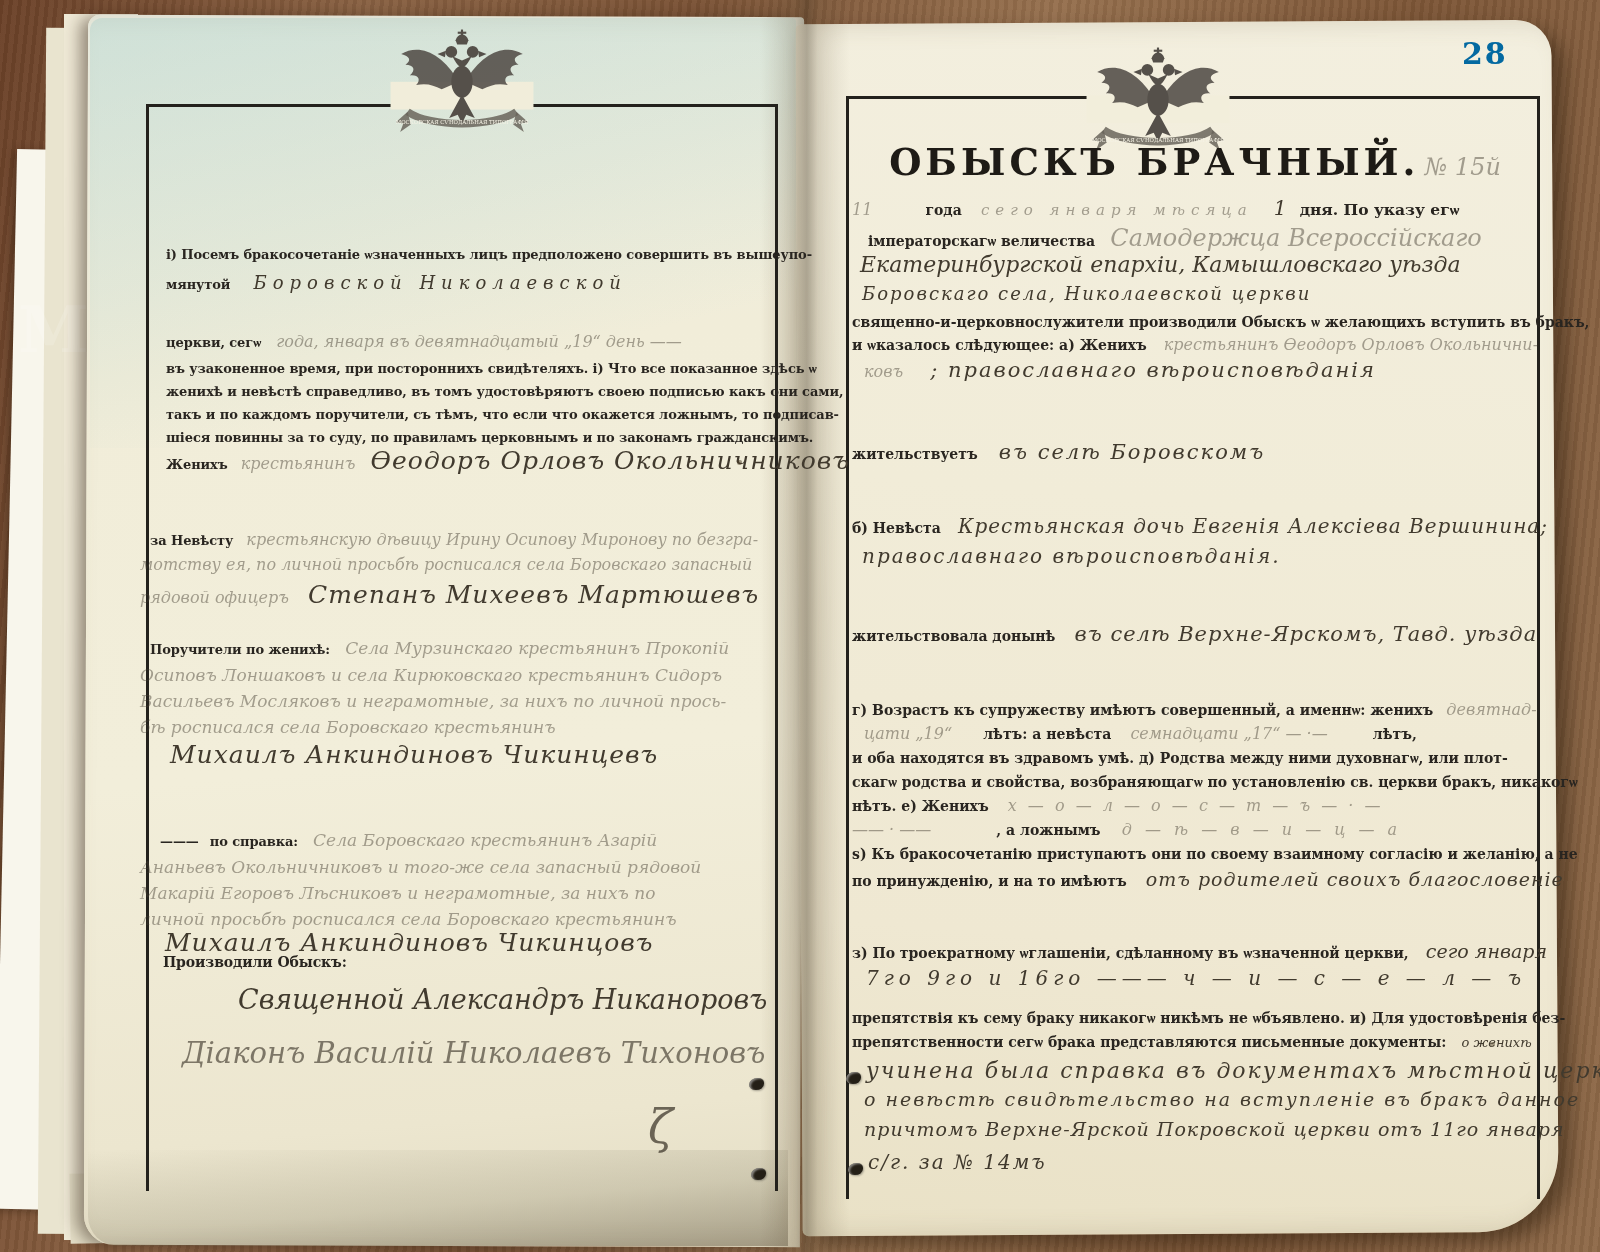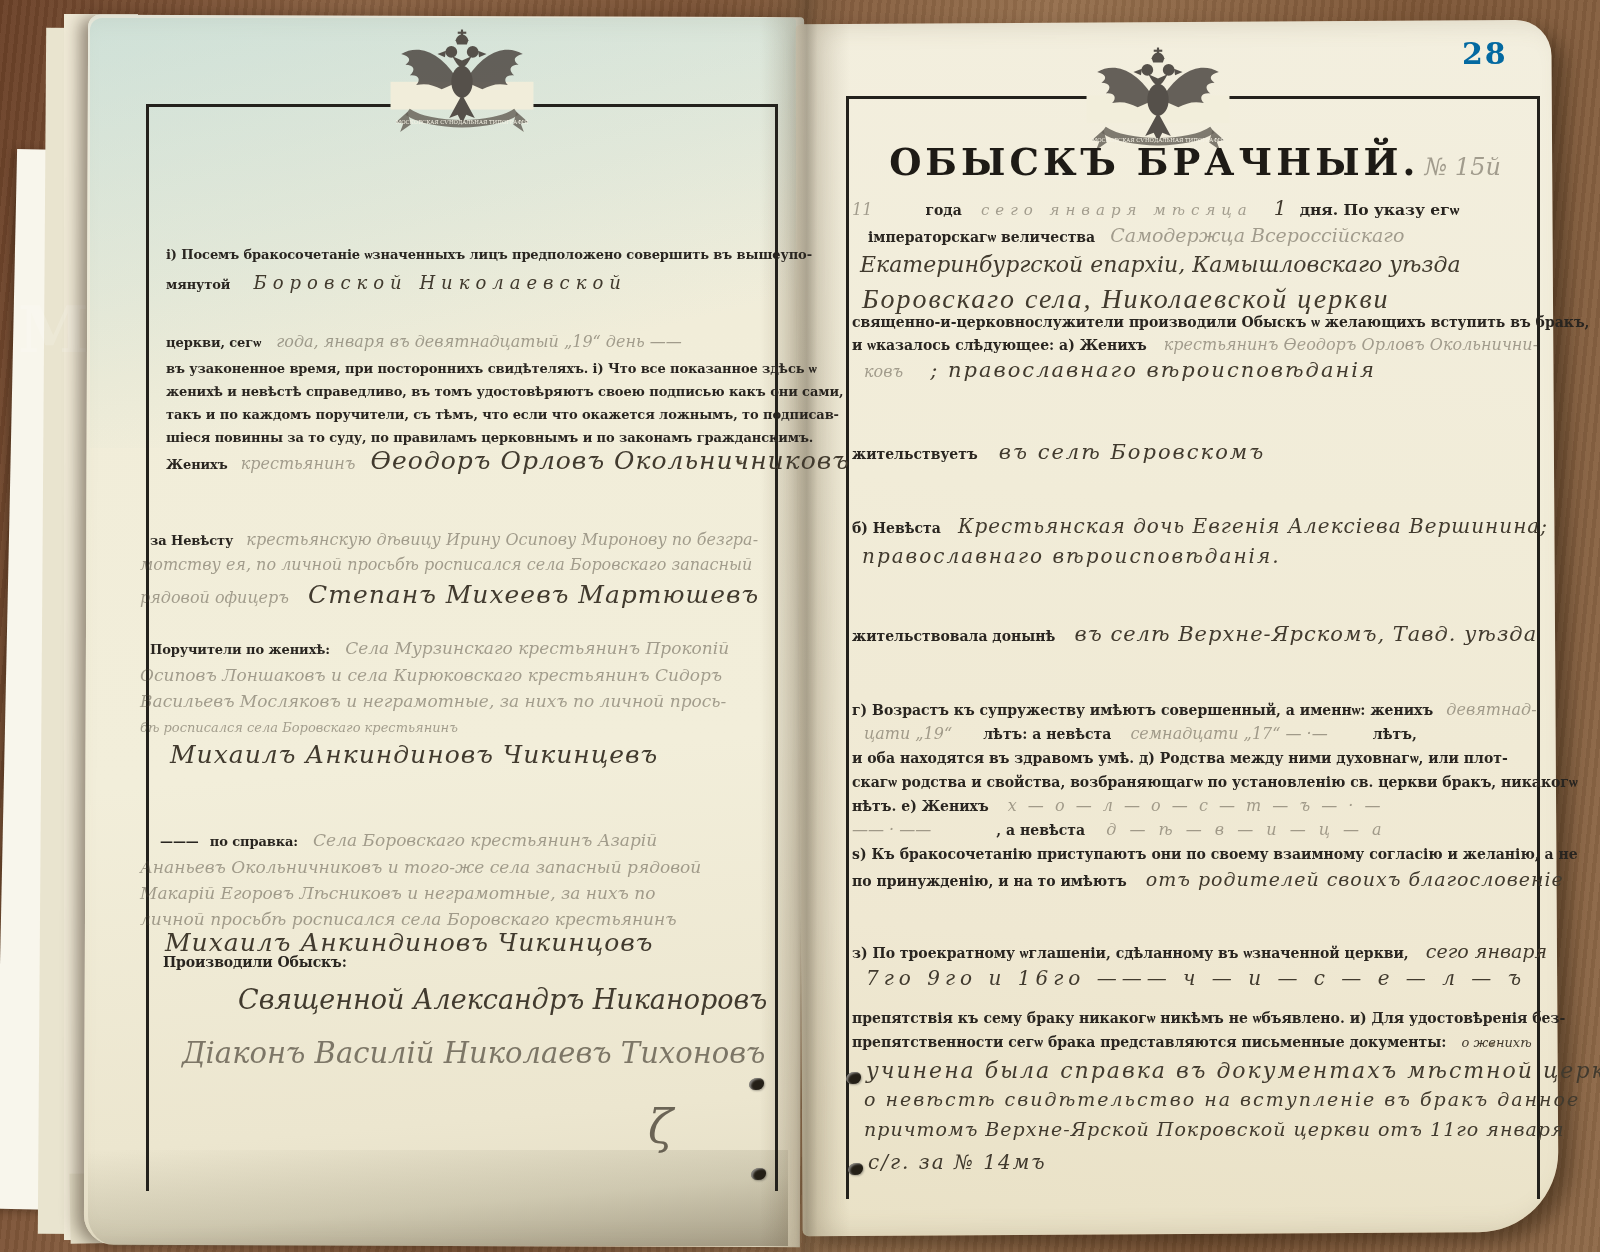--- a/index.html
+++ b/index.html
@@ -159,21 +159,21 @@
   <span class="hand faint">рядовой офицеръ</span>
   <span class="hand big" style="margin-left:14px;">Степанъ Михеевъ Мартюшевъ</span>
 </div>
 
 <div class="pl" style="left:150px;top:638px;">
   <span class="print">Поручители по женихѣ:</span>
   <span class="hand faint" style="margin-left:10px;font-size:17px;">Села Мурзинскаго крестьянинъ Прокопій</span>
 </div>
 <div class="pl" style="left:140px;top:665px;"><span class="hand faint" style="font-size:17px;">Осиповъ Лоншаковъ и села Кирюковскаго крестьянинъ Сидоръ</span></div>
 <div class="pl" style="left:140px;top:691px;"><span class="hand faint" style="font-size:17px;">Васильевъ Мосляковъ и неграмотные, за нихъ по личной прось-</span></div>
-<div class="pl" style="left:140px;top:717px;"><span class="hand faint" style="font-size:13px;text-align:right;">бѣ росписался села Боровскаго крестьянинъ</span></div>
+<div class="pl" style="left:140px;top:717px;"><span class="hand faint" style="font-size:17px;text-align:right;">бѣ росписался села Боровскаго крестьянинъ</span></div>
 <div class="pl" style="left:170px;top:740px;"><span class="hand big">Михаилъ Анкиндиновъ Чикинцевъ</span></div>
 
 <div class="pl" style="left:160px;top:830px;">
   <span class="print">———</span>
   <span class="print" style="margin-left:6px;">по справка:</span>
   <span class="hand faint" style="margin-left:10px;font-size:17px;">Села Боровскаго крестьянинъ Азарій</span>
 </div>
 <div class="pl" style="left:140px;top:857px;"><span class="hand faint" style="font-size:17px;">Ананьевъ Окольничниковъ и того-же села запасный рядовой</span></div>
 <div class="pl" style="left:140px;top:883px;"><span class="hand faint" style="font-size:17px;">Макарій Егоровъ Лѣсниковъ и неграмотные, за нихъ по</span></div>
 <div class="pl" style="left:140px;top:909px;"><span class="hand faint" style="font-size:17px;">личной просьбѣ росписался села Боровскаго крестьянинъ</span></div>
@@ -191,24 +191,24 @@
 
 <div class="pl" style="left:852px;top:196px;">
   <span class="hand faint">11</span>
   <span class="printR" style="margin-left:48px;">года</span>
   <span class="hand faint spread" style="margin-left:14px;font-size:15px;">сего января мѣсяца</span>
   <span class="hand" style="margin-left:16px;font-size:20px;">1</span>
   <span class="printR" style="margin-left:8px;font-size:15.5px;">дня. По указу егѡ</span>
 </div>
 <div class="pl" style="left:868px;top:224px;">
   <span class="printR">імператорскагѡ величества</span>
-  <span class="hand faint" style="margin-left:10px;font-size:19px;">Самодержца Всероссійскаго</span>
+  <span class="hand faint" style="margin-left:10px;font-size:24px;">Самодержца Всероссійскаго</span>
 </div>
 <div class="pl" style="left:860px;top:252px;"><span class="hand" style="font-size:22px;">Екатеринбургской епархіи, Камышловскаго уѣзда</span></div>
-<div class="pl" style="left:862px;top:283px;"><span class="hand" style="font-size:28px;letter-spacing:2px;font-family:Liberation Serif, serif;">Боровскаго села, Николаевской церкви</span></div>
+<div class="pl" style="left:862px;top:283px;"><span class="hand" style="font-size:18px;letter-spacing:2px;">Боровскаго села, Николаевской церкви</span></div>
 <div class="pl" style="left:852px;top:312px;"><span class="printR">священно-и-церковнослужители производили Обыскъ ѡ желающихъ вступить въ бракъ,</span></div>
 <div class="pl" style="left:852px;top:335px;">
   <span class="printR">и ѡказалось слѣдующее: а) Женихъ</span>
   <span class="hand faint" style="margin-left:12px;">крестьянинъ Ѳеодоръ Орловъ Окольнични-</span>
 </div>
 <div class="pl" style="left:864px;top:358px;">
   <span class="hand faint">ковъ</span>
   <span class="hand" style="margin-left:22px;font-size:21px;letter-spacing:2px;">; православнаго вѣроисповѣданія</span>
 </div>
 
@@ -239,21 +239,21 @@
   <span class="printR" style="margin-left:40px;">лѣтъ,</span>
 </div>
 <div class="pl" style="left:852px;top:748px;"><span class="printR">и оба находятся въ здравомъ умѣ. д) Родства между ними духовнагѡ, или плот-</span></div>
 <div class="pl" style="left:852px;top:772px;"><span class="printR">скагѡ родства и свойства, возбраняющагѡ по установленію св. церкви бракъ, никакогѡ</span></div>
 <div class="pl" style="left:852px;top:796px;">
   <span class="printR">нѣтъ. е) Женихъ</span>
   <span class="hand faint" style="margin-left:14px;letter-spacing:3px;">х — о — л — о — с — т — ъ — · —</span>
 </div>
 <div class="pl" style="left:852px;top:820px;">
   <span class="hand faint">—— · ——</span>
-  <span class="printR" style="margin-left:60px;">, а невѣста</span>
+  <span class="printR" style="margin-left:60px;">, а ложнымъ</span>
   <span class="hand faint" style="margin-left:16px;letter-spacing:4px;">д — ѣ — в — и — ц — а</span>
 </div>
 <div class="pl" style="left:852px;top:844px;"><span class="printR">ѕ) Къ бракосочетанію приступаютъ они по своему взаимному согласію и желанію, а не</span></div>
 <div class="pl" style="left:852px;top:868px;">
   <span class="printR">по принужденію, и на то имѣютъ</span>
   <span class="hand" style="margin-left:14px;font-size:19px;letter-spacing:1px;">отъ родителей своихъ благословеніе</span>
 </div>
 
 <div class="pl" style="left:852px;top:940px;">
   <span class="printR">з) По троекратному ѡглашеніи, сдѣланному въ ѡзначенной церкви,</span>

